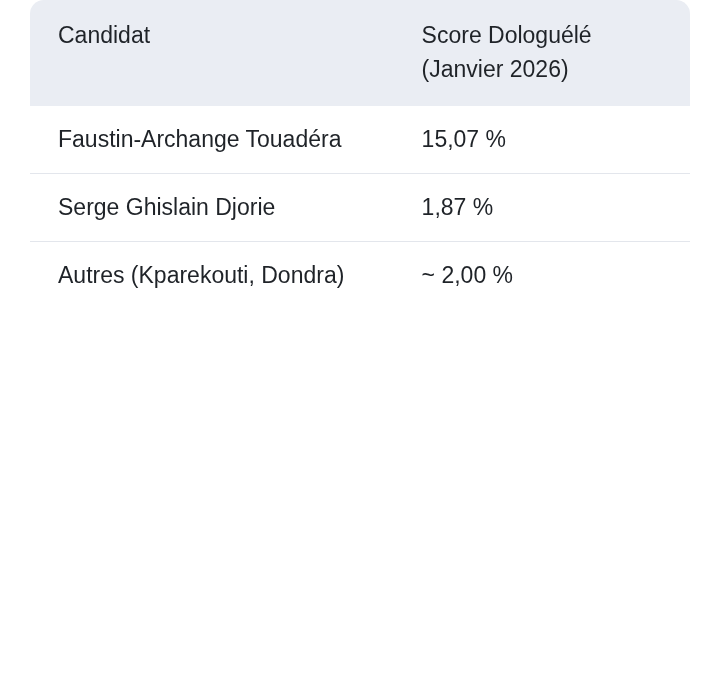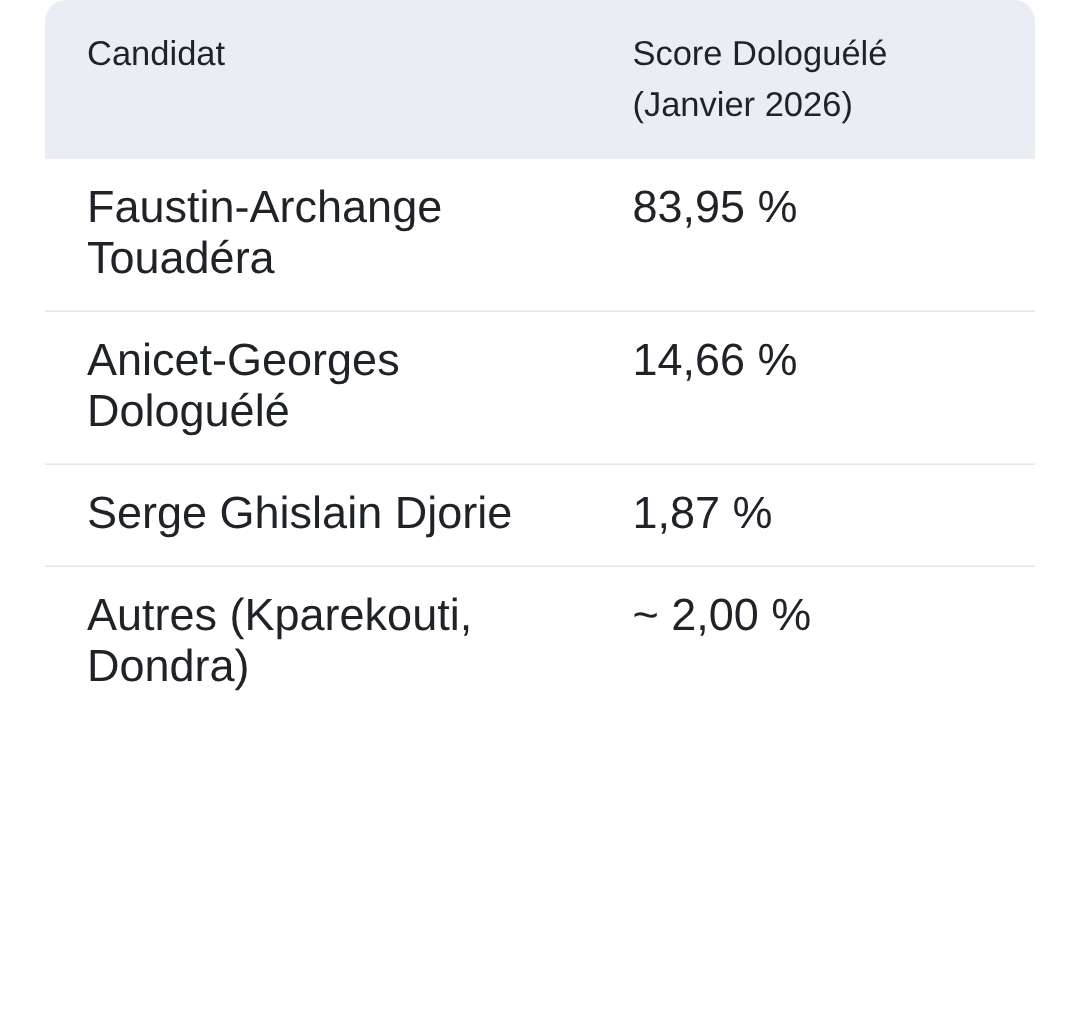--- a/index.html
+++ b/index.html
@@ -45,21 +45,21 @@
     font-size: 23px;
     line-height: 34px;
     color: #1f2328;
     padding: 18px 0 20px 28px;
     vertical-align: top;
   }
   thead th.score-col {
     padding-left: 22px;
   }
   tbody td {
-    font-size: 30px;
+    font-size: 23px;
     line-height: 34px;
     font-weight: 400;
     color: #1f2328;
     padding: 16px 0 17px 28px;
     vertical-align: top;
     border-top: 1px solid #e3e6ec;
     background: #ffffff;
   }
   tbody td.score-col {
     padding-left: 22px;
@@ -86,25 +86,21 @@
           </th>
           <th class="score-col">
             <span>Score Dologuélé</span>
             <span class="hdr-line2">(Janvier 2026)</span>
           </th>
         </tr>
       </thead>
       <tbody>
         <tr>
           <td class="name-col">Faustin-Archange Touadéra</td>
-          <td class="score-col">83,95 %</td>
-        </tr>
-        <tr>
-          <td class="name-col">Anicet-Georges Dologuélé</td>
-          <td class="score-col">14,66 %</td>
+          <td class="score-col">15,07 %</td>
         </tr>
         <tr>
           <td class="name-col">Serge Ghislain Djorie</td>
           <td class="score-col">1,87 %</td>
         </tr>
         <tr>
           <td class="name-col">Autres (Kparekouti, Dondra)</td>
           <td class="score-col">~ 2,00 %</td>
         </tr>
       </tbody>

